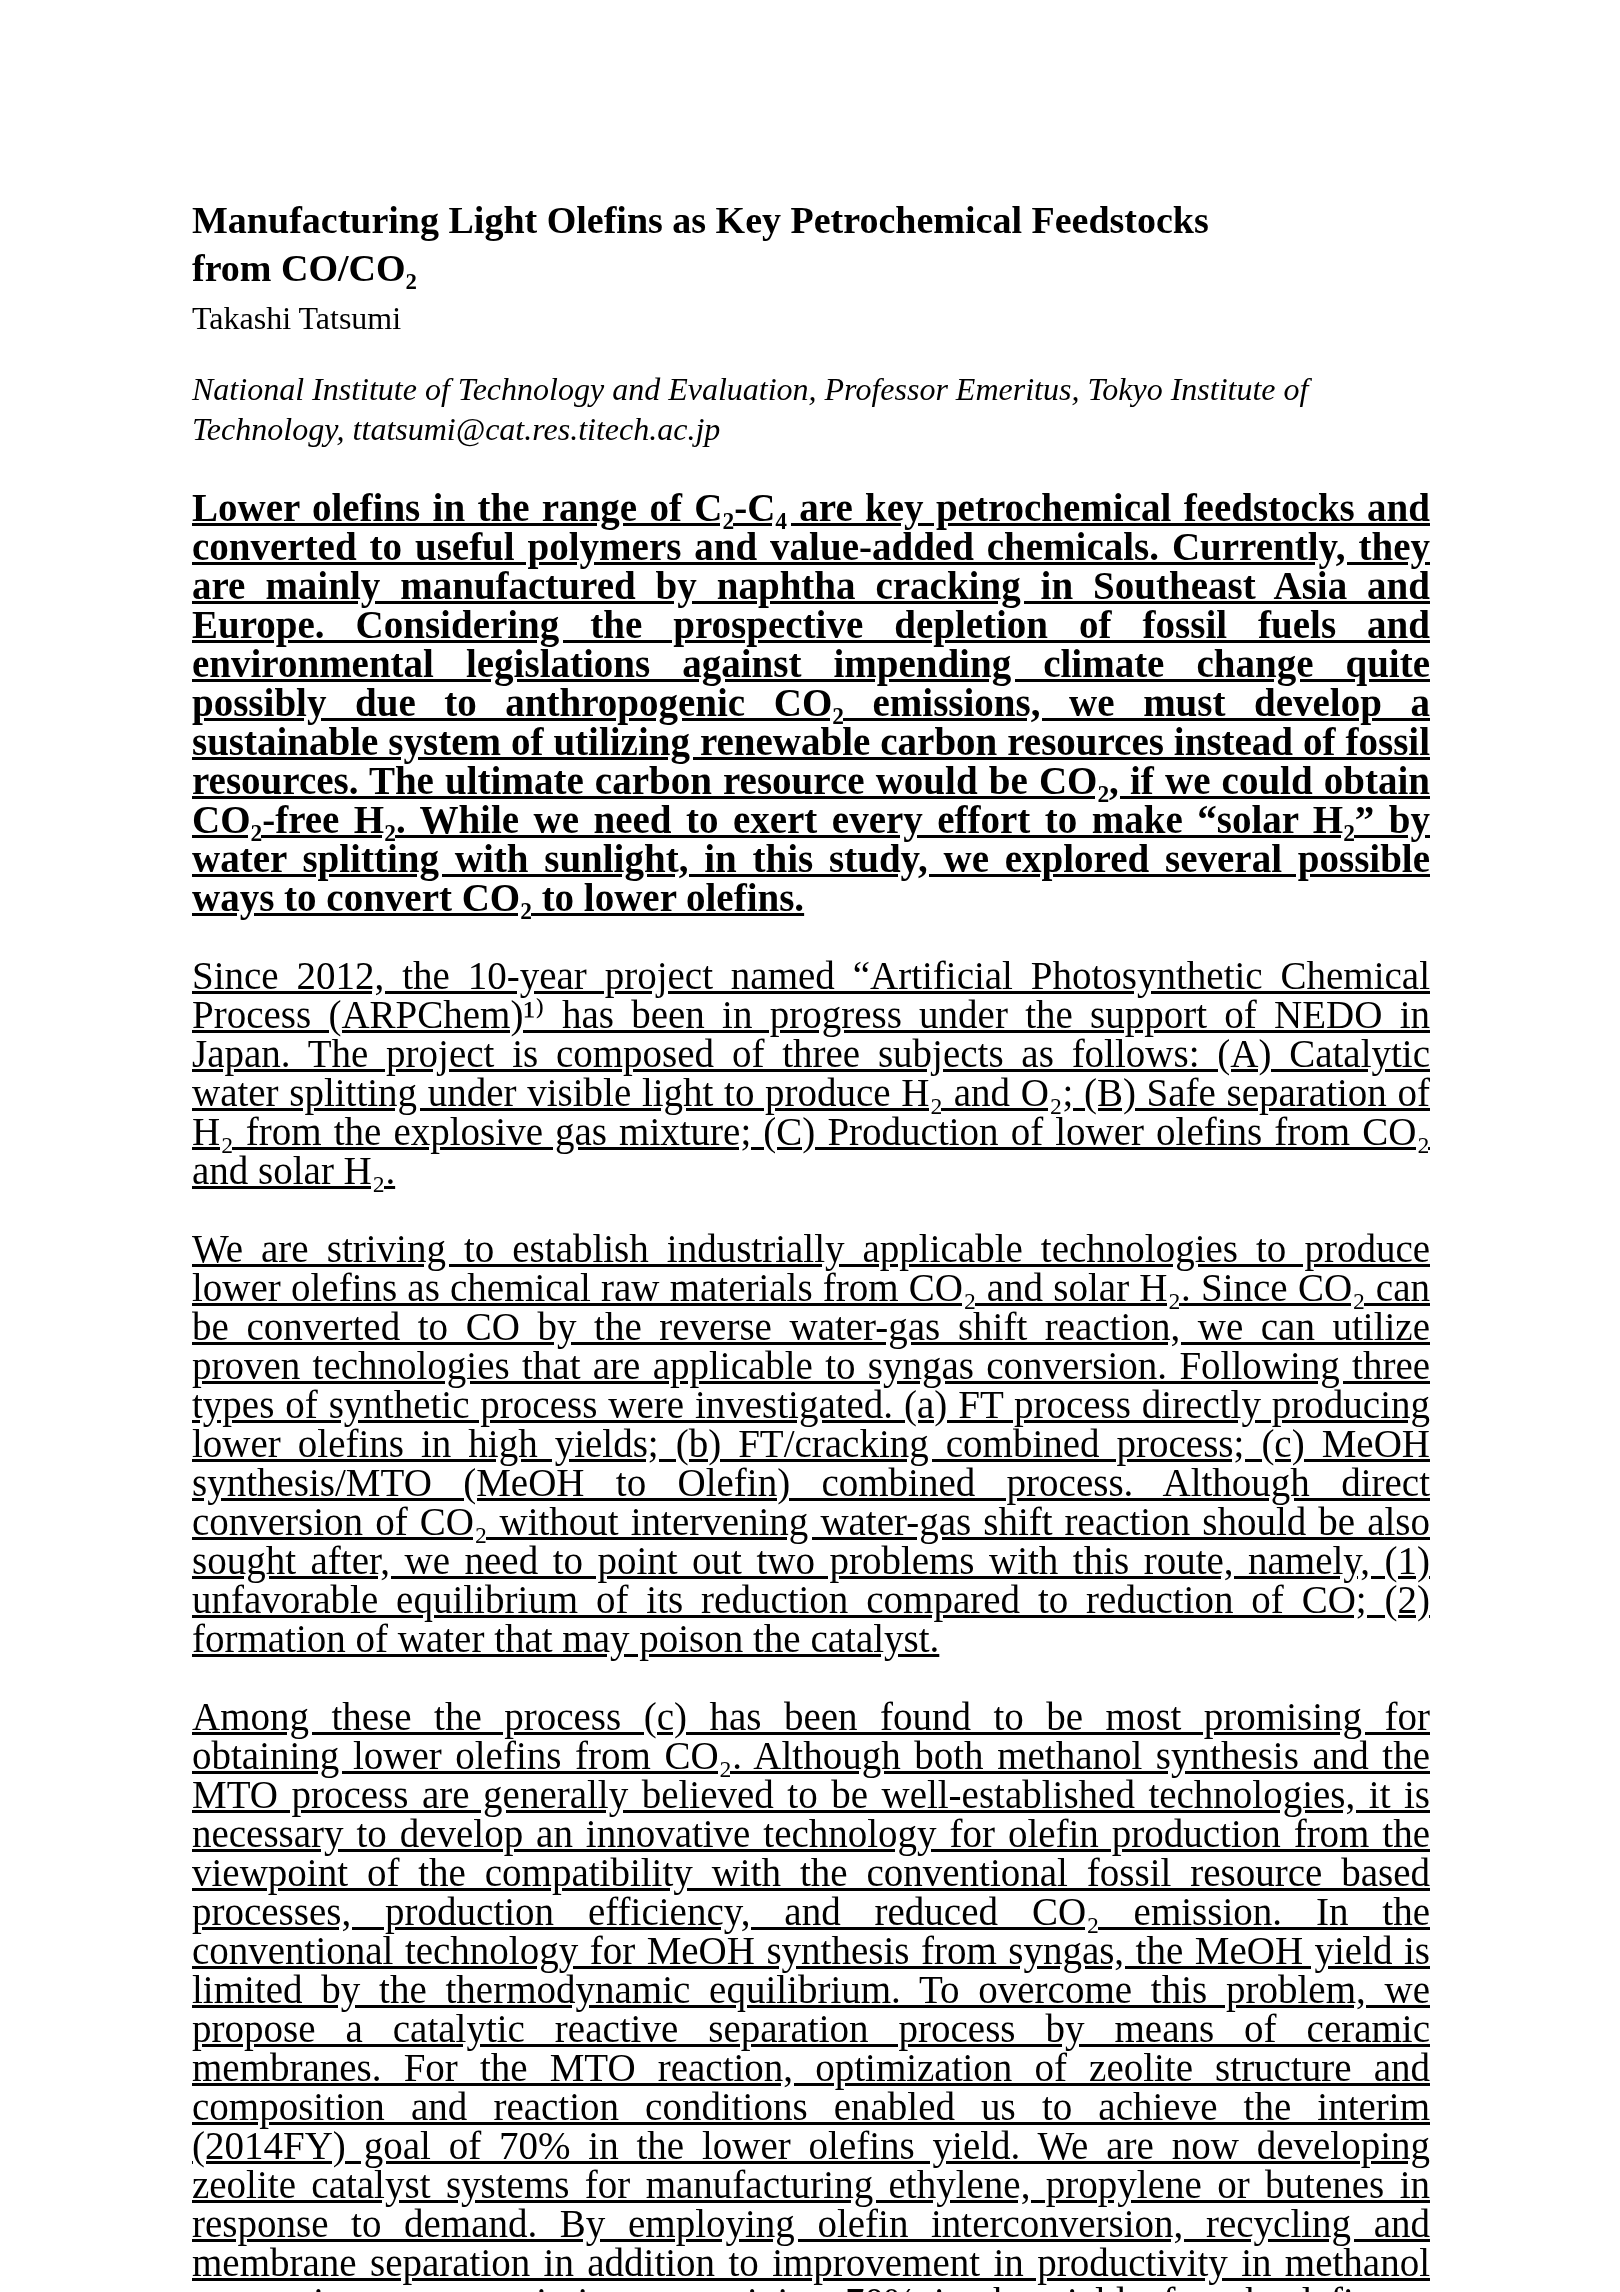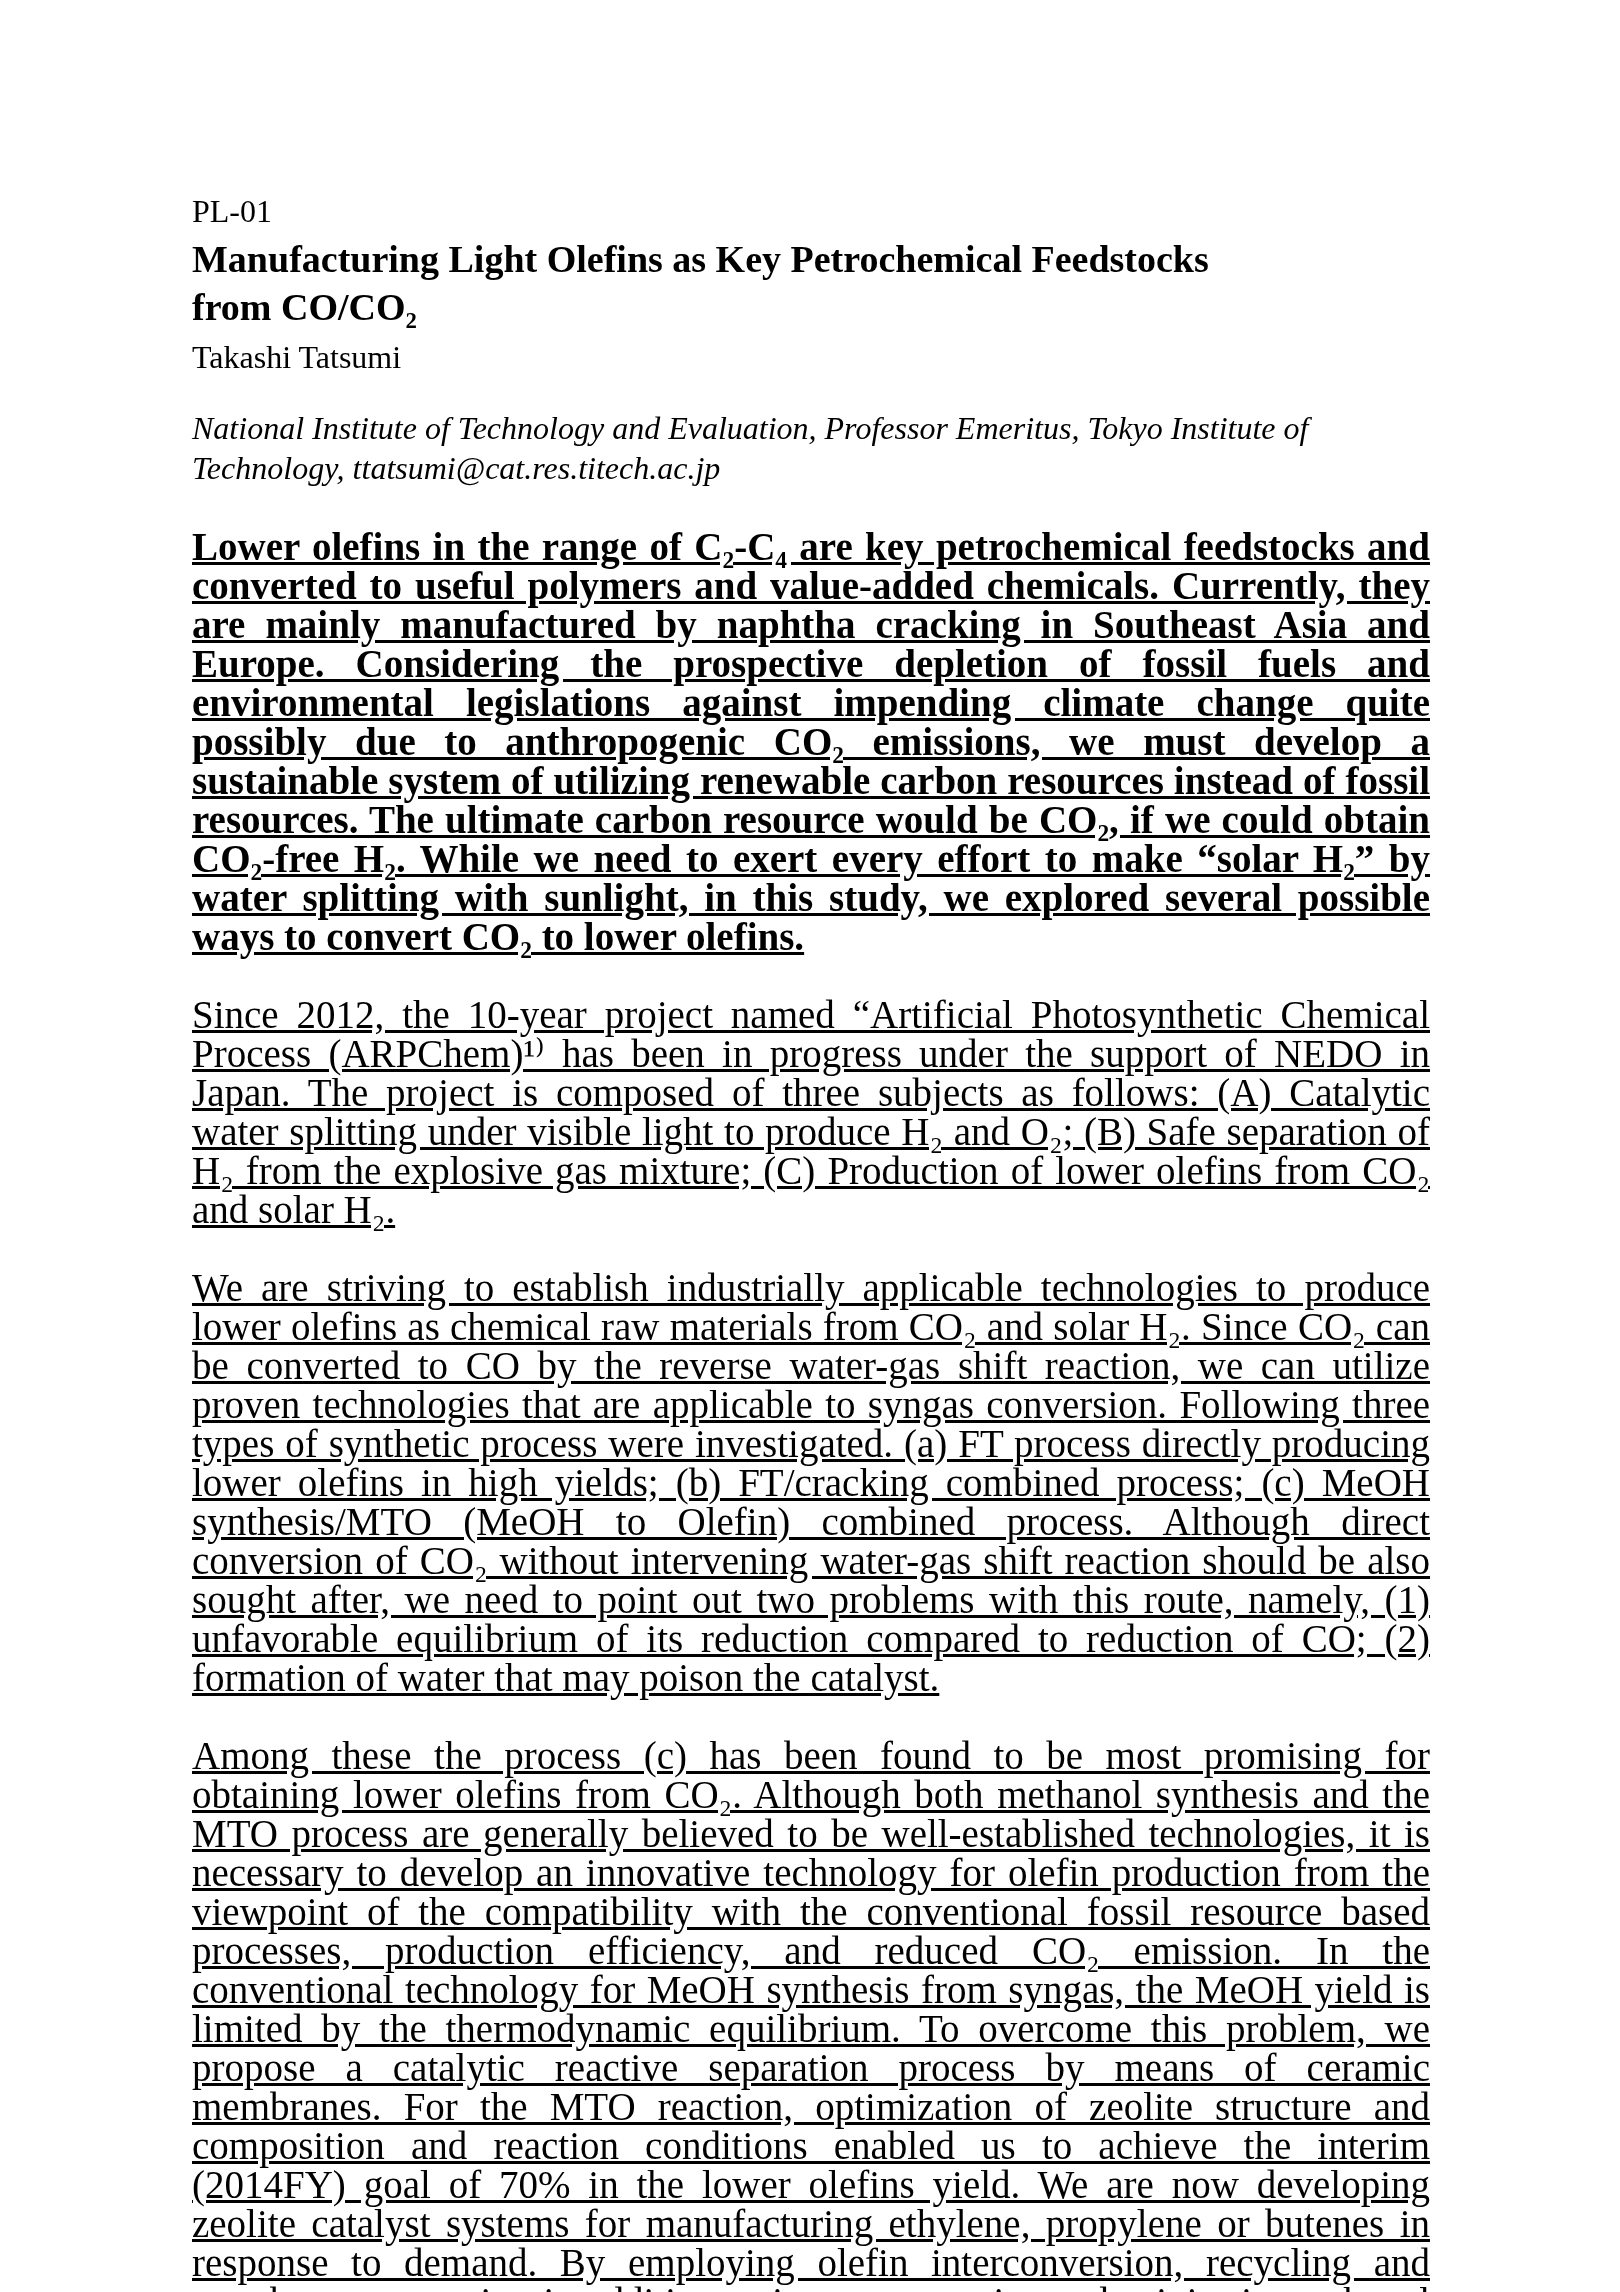--- a/index.html
+++ b/index.html
@@ -59,21 +59,20 @@
   .ref .label { margin-right: 13.7px; }
   .ref .gray { color: #6d28d9; font-family: Liberation Serif, serif; }
   .ref .year { font-weight: bold; text-align: right; }
 </style>
 </head>
 <body>
 
 <div class="page">
   <div class="content">
 
-    <div class="code">PL-01</div>
 
     <div class="title">
       <span>Manufacturing Light Olefins as Key Petrochemical Feedstocks</span><br>
       <span>from CO/CO₂</span>
     </div>
 
     <div class="author">Takashi Tatsumi</div>
 
     <div class="affiliation">
       <span>National Institute of Technology and Evaluation, Professor Emeritus, Tokyo Institute of</span><br>

